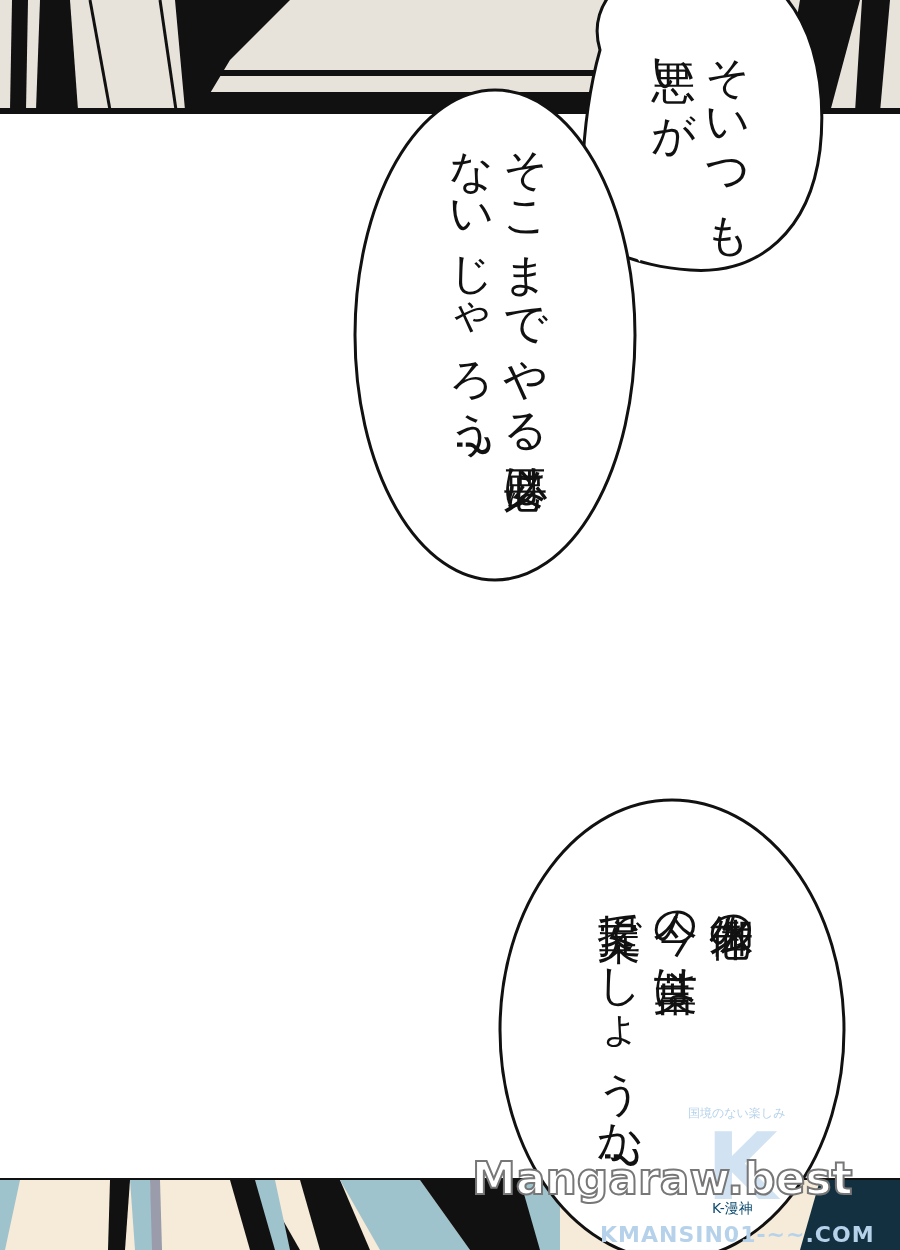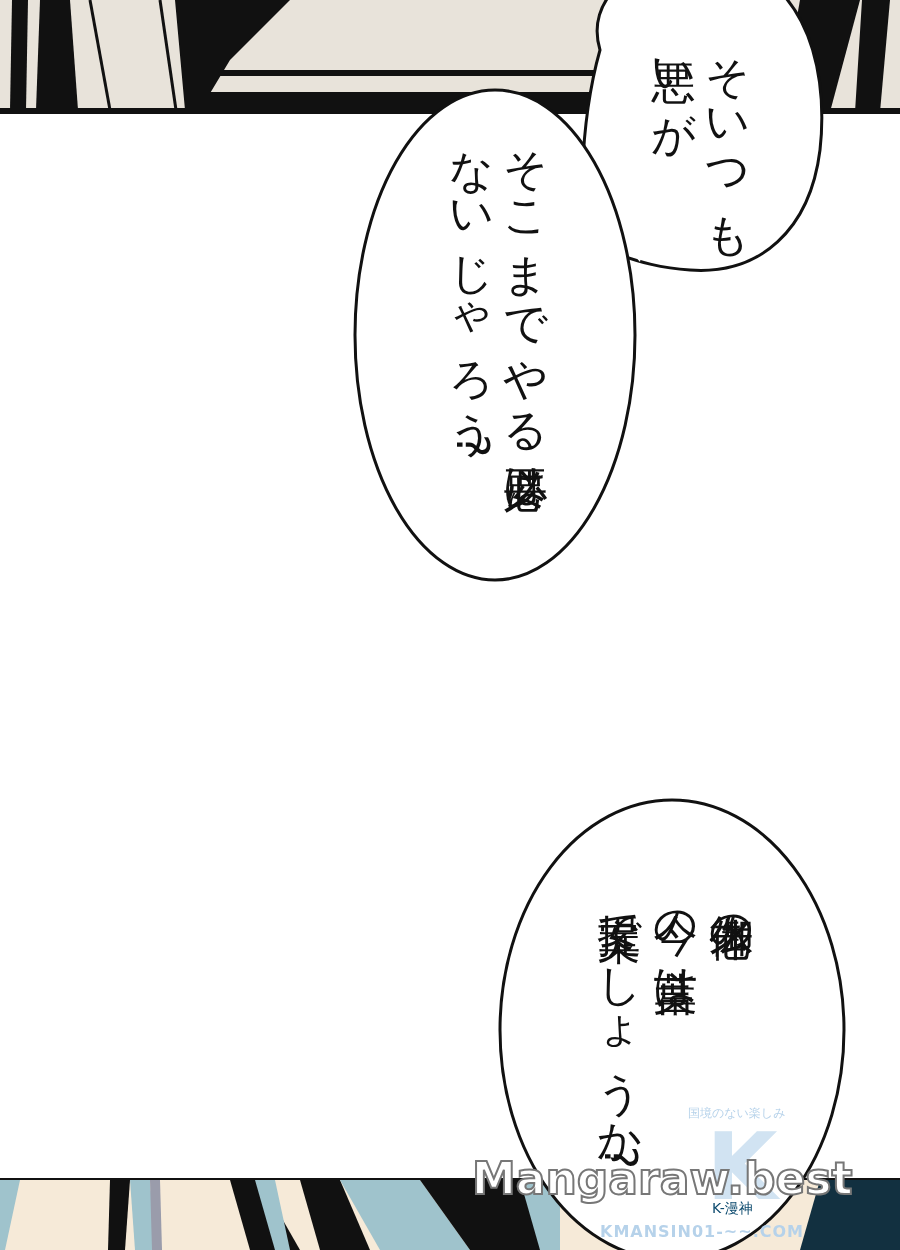--- a/index.html
+++ b/index.html
@@ -7,21 +7,21 @@
   .panel-top { position: absolute; left: 0; top: 0; width: 900px; height: 112px; background: #e8e3da; overflow: hidden; }
   .panel-top-border { position: absolute; left: 0; top: 108px; width: 900px; height: 6px; background: #111; }
   .panel-bottom { position: absolute; left: 0; top: 1180px; width: 900px; height: 70px; background: #f6ead8; overflow: hidden; }
   .panel-bottom-border { position: absolute; left: 0; top: 1178px; width: 900px; height: 6px; background: #111; }
   svg { position: absolute; left: 0; top: 0; }
   .vtext { position: absolute; writing-mode: vertical-rl; font-size: 44px; line-height: 56px; color: #111; letter-spacing: 2px; font-family: "DejaVu Sans", sans-serif; }
   .watermark { position: absolute; left: 472px; top: 1138px; font-size: 44px; font-weight: bold; color: #ffffff; -webkit-text-stroke: 2px #777; font-family: "DejaVu Sans", sans-serif; letter-spacing: 0px; margin-top: 15px; }
   .wm-k { position: absolute; left: 682px; top: 1120px; width: 120px; height: 95px; color: #c9dff0; font-size: 92px; font-weight: bold; line-height: 95px; text-align: center; opacity: 0.85; font-family: "DejaVu Sans", sans-serif; }
   .wm-top { position: absolute; left: 688px; top: 1105px; font-size: 12px; color: #b6d2ea; font-family: "DejaVu Sans", sans-serif; }
   .wm-kname { position: absolute; left: 712px; top: 1200px; font-size: 14px; color: #0c4a6e; font-family: "DejaVu Sans", sans-serif; text-align: center; }
-  .wm-domain { position: absolute; left: 600px; top: 1222px; font-size: 16px; font-weight: bold; color: #b6d2ea; font-family: "DejaVu Sans", sans-serif; letter-spacing: 1px; }
+  .wm-domain { position: absolute; left: 600px; top: 1222px; font-size: 22px; font-weight: bold; color: #b6d2ea; font-family: "DejaVu Sans", sans-serif; letter-spacing: 1px; }
 </style>
 </head>
 <body>
 
 <div class="panel-top">
   <svg width="900" height="112">
     <rect x="0" y="0" width="900" height="112" fill="#e8e3da"></rect>
     <polygon points="12,0 28,0 26,110 10,110" fill="#111"></polygon>
     <polygon points="40,0 70,0 78,110 36,110" fill="#111"></polygon>
     <line x1="90" y1="0" x2="110" y2="110" stroke="#111" stroke-width="3"></line>

